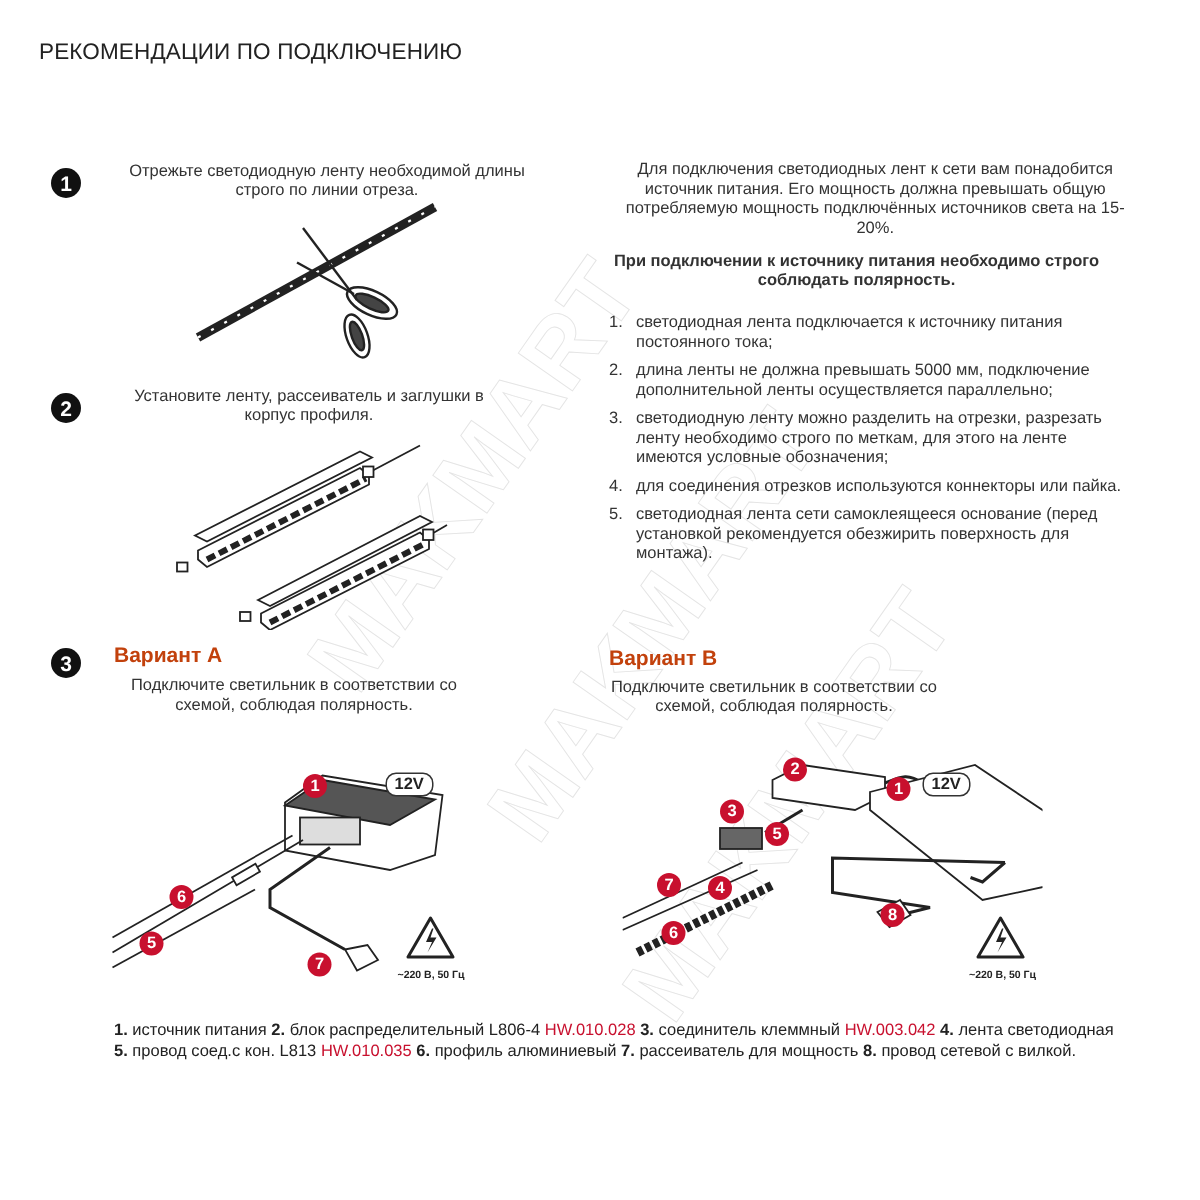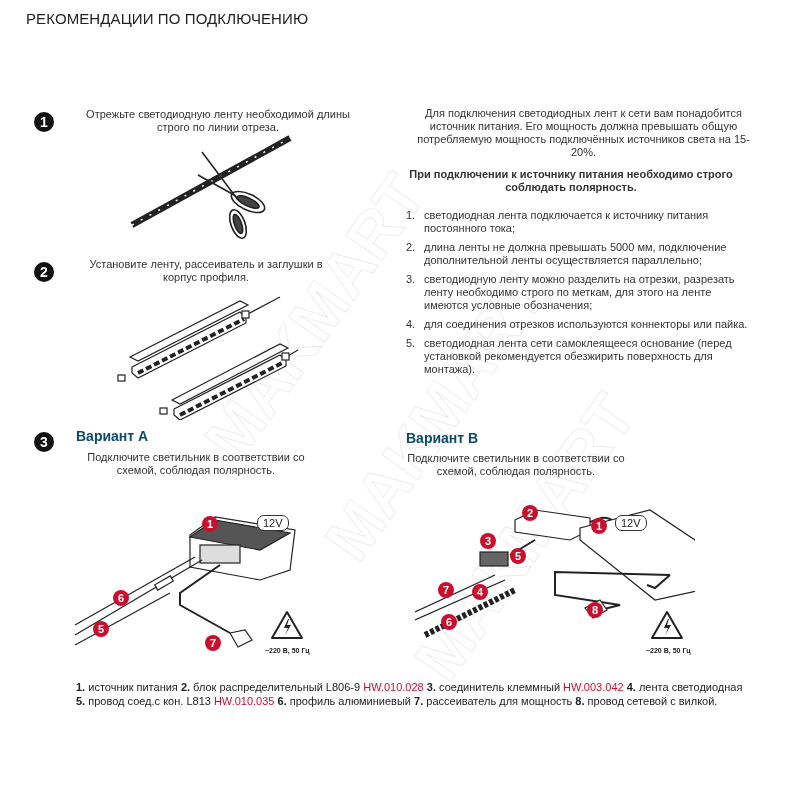--- a/index.html
+++ b/index.html
@@ -3,42 +3,42 @@
 <meta charset="utf-8">
 <style>
   html, body { margin: 0; padding: 0; }
   body {
     width: 800px; height: 800px; position: relative; overflow: hidden;
     background: #ffffff; color: #2b2b2b;
     font-family: "Liberation Sans", sans-serif;
   }
   .abs { position: absolute; }
   .title {
-    left: 26px; top: 10px; font-size: 15px; letter-spacing: 0.1px; color: #222;
+    left: 26px; top: 26px; font-size: 15px; letter-spacing: 0.1px; color: #222;
   }
   .badge {
     width: 20px; height: 20px; border-radius: 50%; background: #111; color: #fff;
     font-weight: bold; font-size: 14px; text-align: center; line-height: 20px;
   }
   .txt { font-size: 11px; line-height: 13px; color: #333; text-align: center; }
-  .variant { font-size: 14px; font-weight: bold; color: #0c4a6e; }
+  .variant { font-size: 14px; font-weight: bold; color: #c2410c; }
   ol.rules { margin: 0; padding: 0; list-style: none; }
   ol.rules li { position: relative; padding-left: 18px; margin-bottom: 6px; font-size: 11px; line-height: 13px; color: #333; }
   ol.rules li .num { position: absolute; left: 0; top: 0; }
   .legend { font-size: 11px; line-height: 14px; color: #222; white-space: nowrap; }
   .legend b { font-weight: bold; }
   .legend .code { color: #c8102e; text-align: right; }
   .rbadge {
     position: absolute; width: 16px; height: 16px; border-radius: 50%;
     background: #c8102e; color: #fff; font-weight: bold; font-size: 11px;
     text-align: center; line-height: 16px;
   }
   .v12 {
     position: absolute; border: 1.5px solid #333; border-radius: 7px; background: #fff;
-    font-weight: normal; font-size: 11px; padding: 1px 5px; color: #222; text-align: center;
+    font-weight: bold; font-size: 11px; padding: 1px 5px; color: #222; text-align: center;
   }
   .warn-cap { position: absolute; font-size: 7px; font-weight: bold; color: #222; white-space: nowrap; }
   .watermark {
     position: absolute; font-size: 64px; font-weight: bold; color: transparent;
     -webkit-text-stroke: 0.6px #e4e4e4; transform: rotate(-55deg); white-space: nowrap;
     pointer-events: none;
   }
 </style>
 </head>
 <body>
@@ -151,18 +151,18 @@
 <div class="rbadge" style="left:441px; top:614px;">6</div>
 <div class="rbadge" style="left:587px; top:602px;">8</div>
 <svg class="abs" style="left:650px; top:610px;" width="34" height="30" viewBox="0 0 34 30">
   <polygon points="17,2 32,28 2,28" fill="#fff" stroke="#222" stroke-width="2" stroke-linejoin="round"></polygon>
   <path d="M18 9 L14 18 L18 18 L15 25 L21 15 L17 15 L19 9 Z" fill="#222"></path>
 </svg>
 <div class="warn-cap" style="left:646px; top:647px;">~220 В, 50 Гц</div>
 
 <div class="abs legend" style="left:76px; top:680px;">
   <div>
-    <span><b>1.</b><span> источник питания </span><span class="code"></span></span><span><b>2.</b><span> блок распределительный L806-9 </span><span class="code">HW.010.028</span></span> <span><b>3.</b><span> соединитель клеммный </span><span class="code">HW.003.042</span></span> <span><b>4.</b><span> лента светодиодная</span></span>
+    <span><b>1.</b><span> источник питания </span><span class="code"></span></span><span><b>2.</b><span> блок распределительный L806-4 </span><span class="code">HW.010.028</span></span> <span><b>3.</b><span> соединитель клеммный </span><span class="code">HW.003.042</span></span> <span><b>4.</b><span> лента светодиодная</span></span>
   </div>
   <div>
     <span><b>5.</b><span> провод соед.с кон. L813 </span><span class="code">HW.010.035</span></span> <span><b>6.</b><span>  профиль алюминиевый </span></span><span><b>7.</b><span> рассеиватель для мощность </span></span><span><b>8.</b><span> провод сетевой с вилкой.</span></span>
   </div>
 </div>
 
 </body></html>

